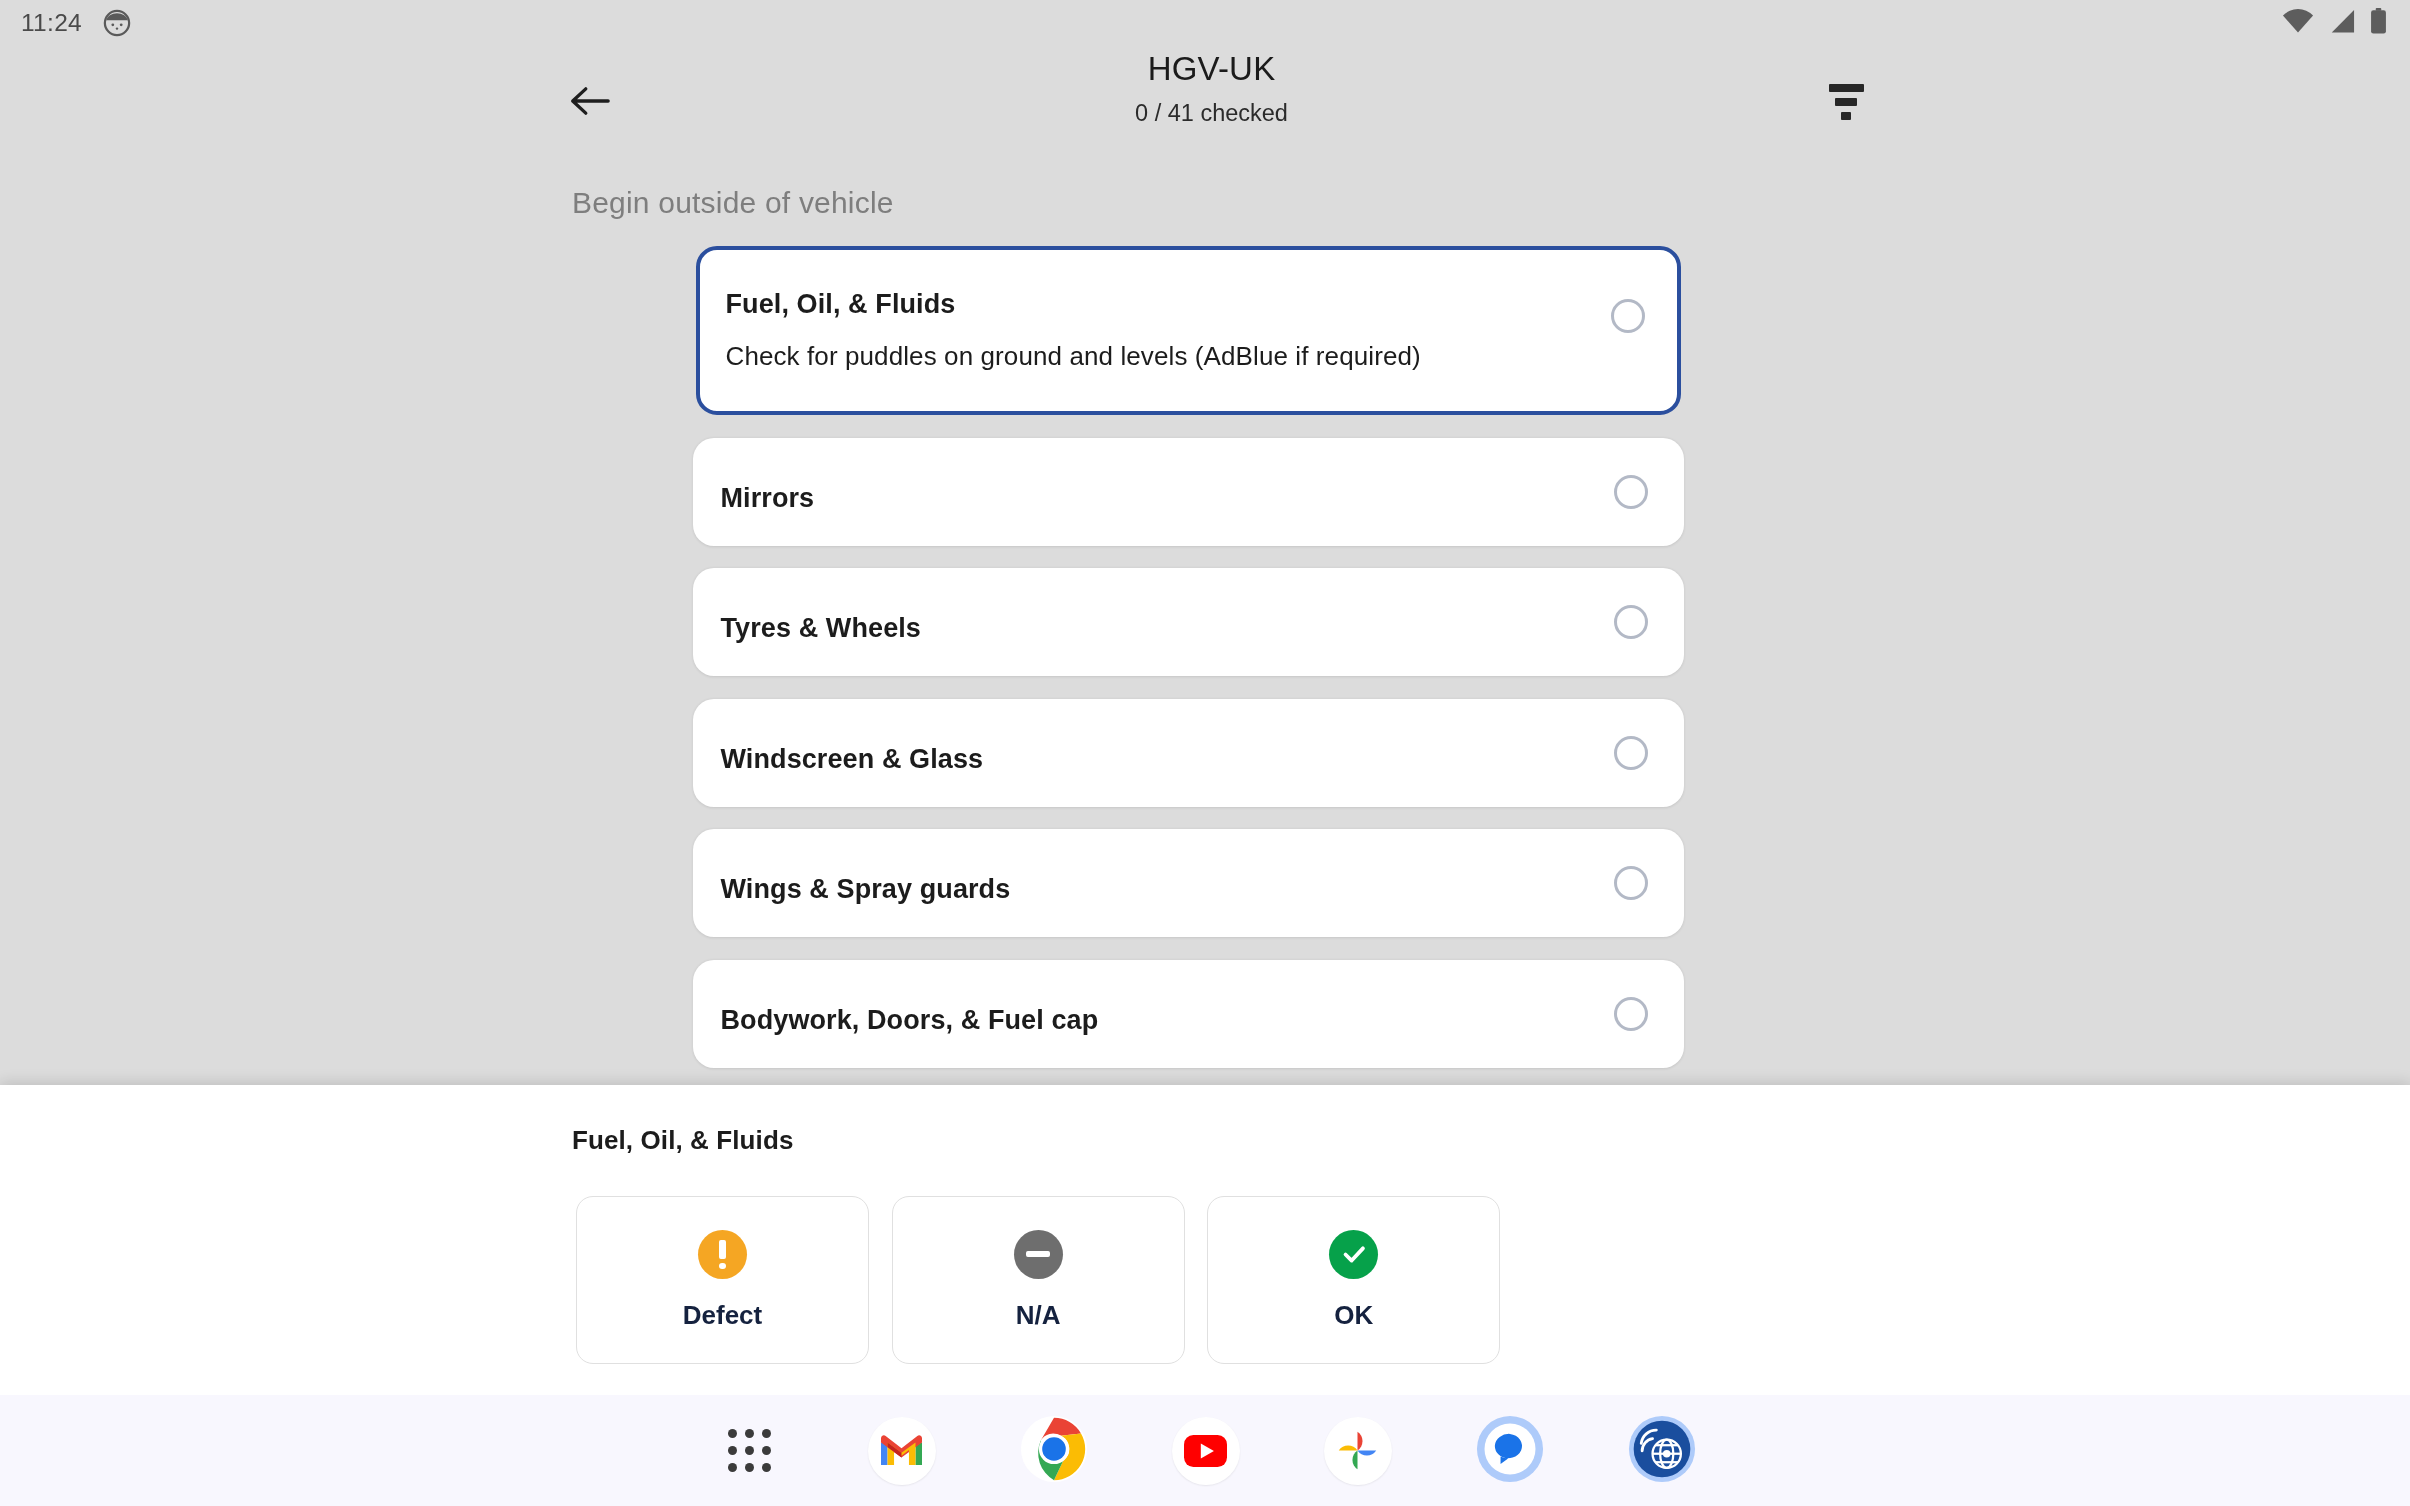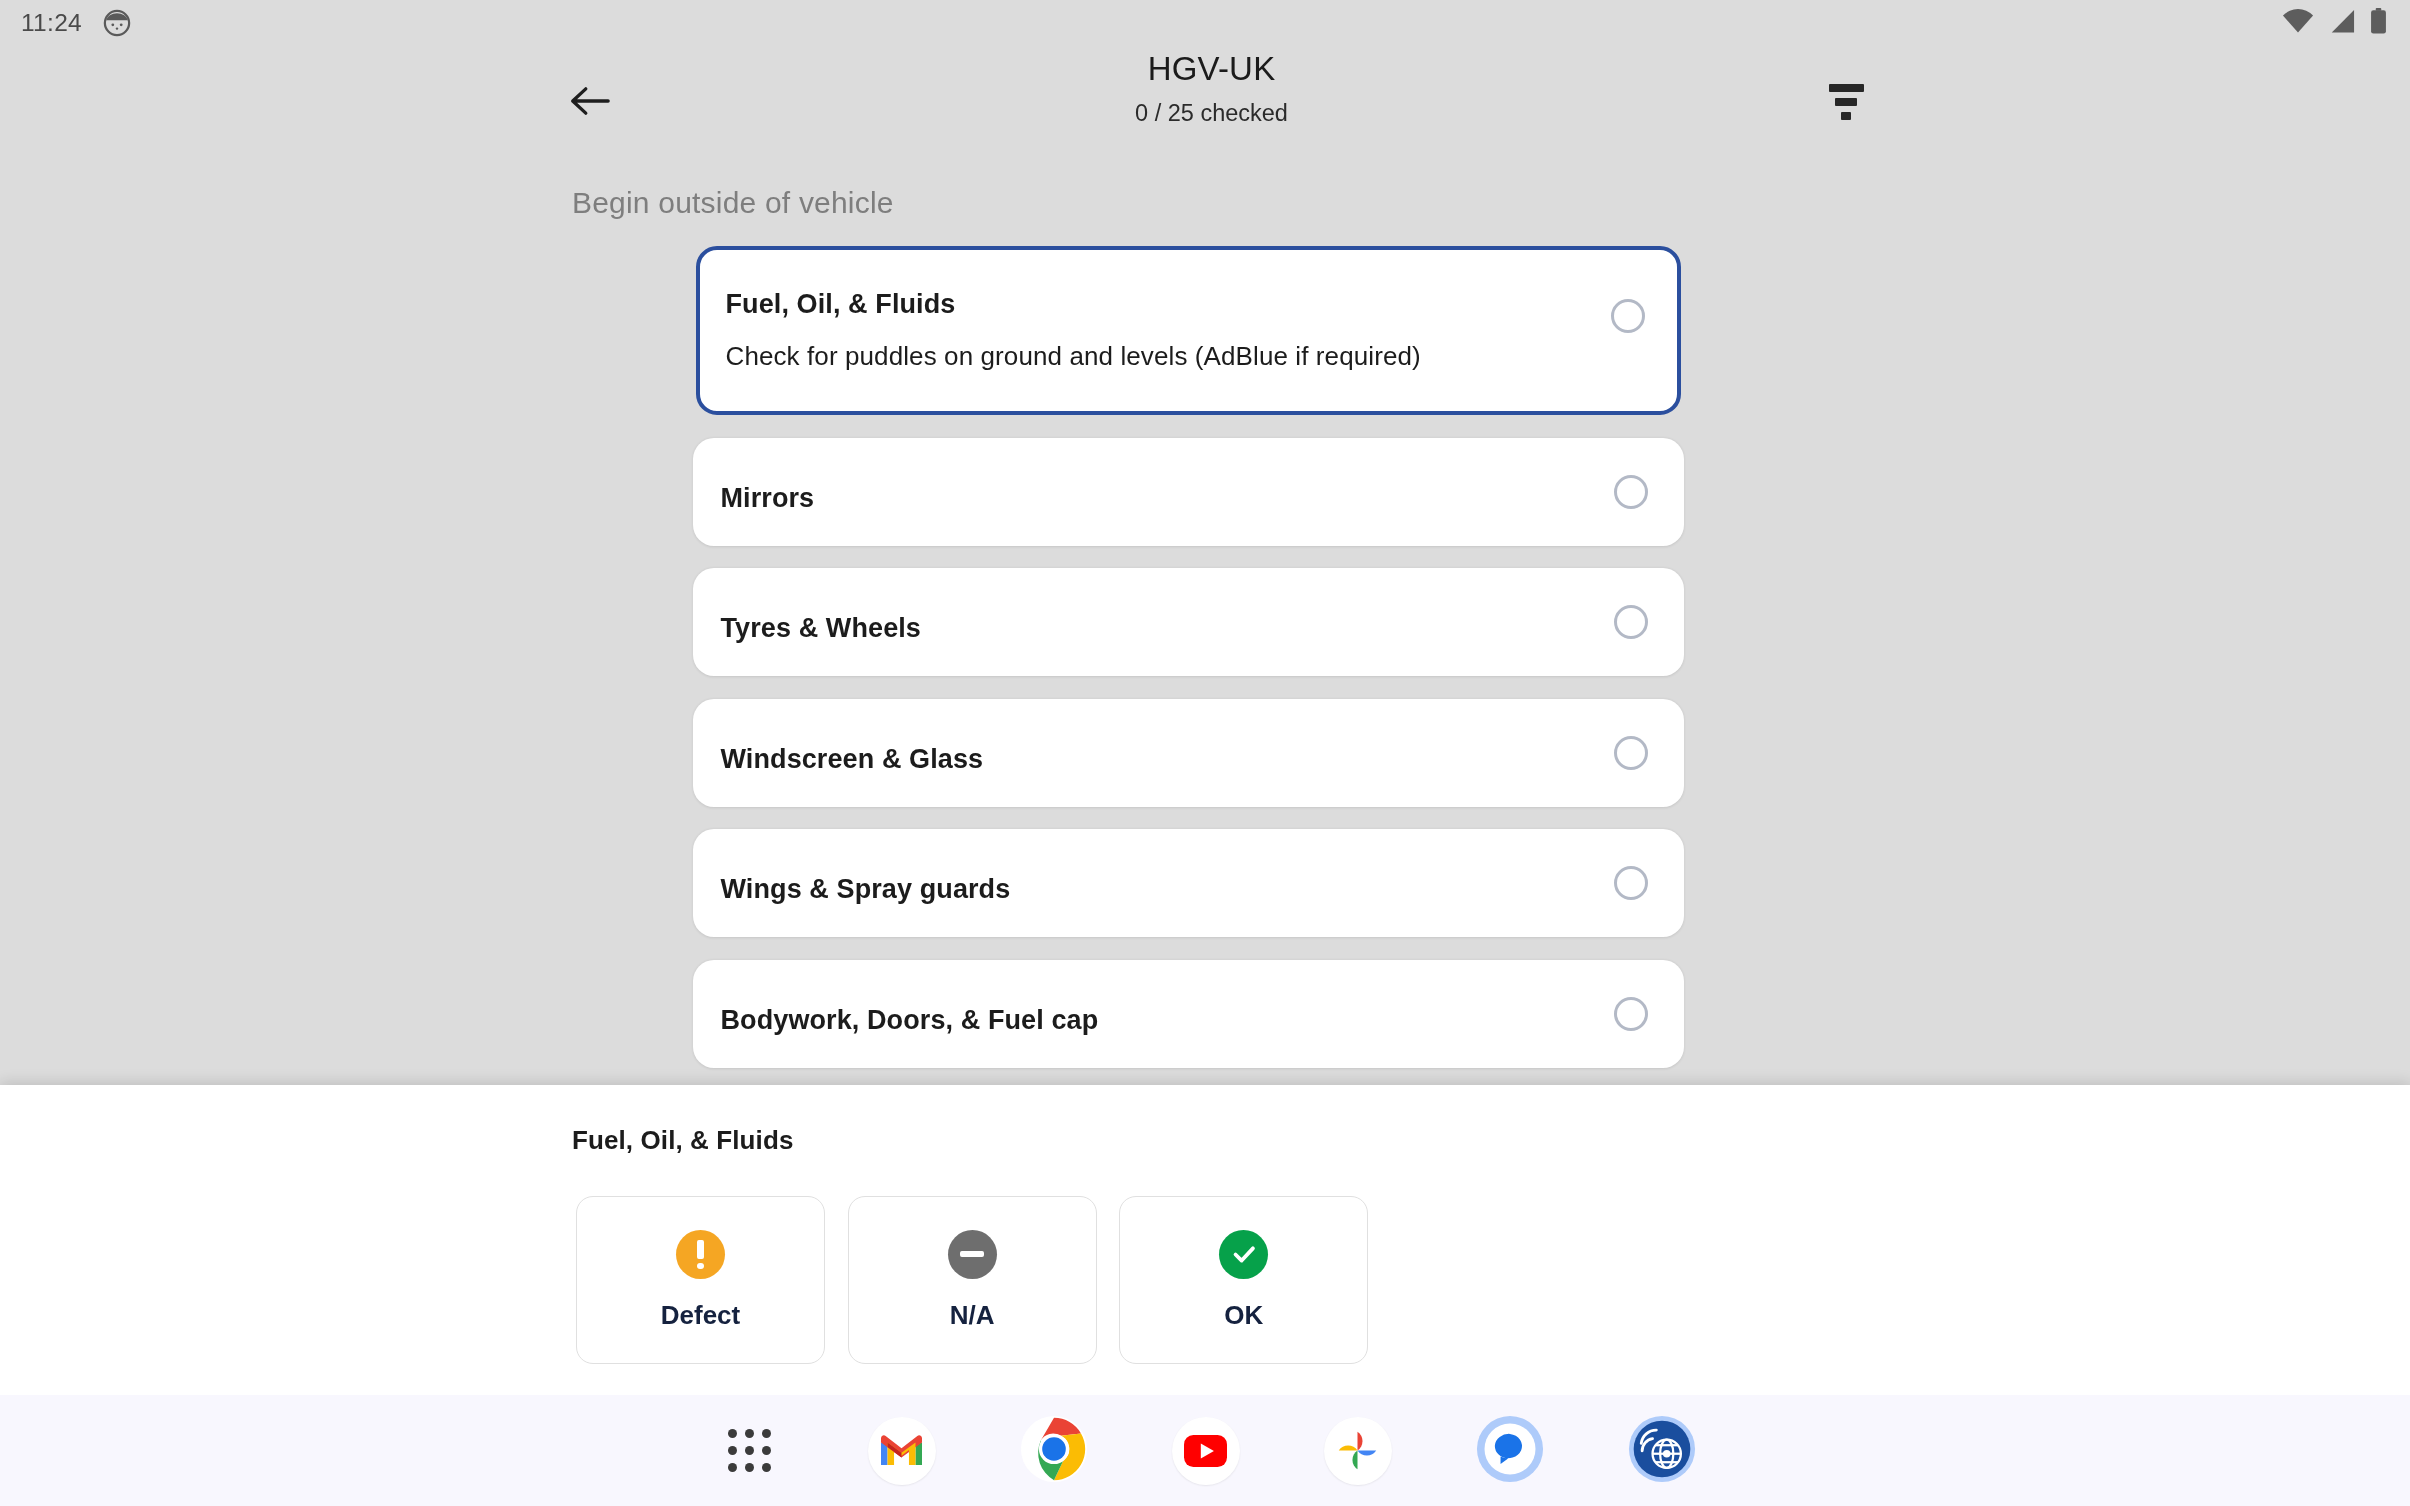--- a/index.html
+++ b/index.html
@@ -100,21 +100,21 @@
     padding:40px 0 0 0;
   }
   #sheet-title {
     font-size:26px; font-weight:700; color:#1c1c1c;
     margin-left:572px; letter-spacing:0.1px;
   }
   #action-row {
     display:flex; gap:22.6px; margin-top:40px; margin-left:576px;
   }
   .action-button {
-    width:249px; height:168px;
+    width:293px; height:168px;
     border:1.9px solid #e0e0e0; border-radius:17px; background:#ffffff;
     display:flex; flex-direction:column; align-items:center; justify-content:center;
     gap:21px; cursor:pointer;
   }
   .action-icon { width:49px; height:49px; border-radius:50%; position:relative;
                  display:flex; align-items:center; justify-content:center; }
   .action-label { font-size:26px; font-weight:700; color:#15223f; }
   .bang-stem { position:absolute; width:6.6px; height:19px; background:#fff;
                border-radius:1.9px; top:10.4px; }
   .bang-dot  { position:absolute; width:6.6px; height:6.6px; background:#fff;
@@ -177,21 +177,21 @@
   <div id="back-button">
     <span>
       <svg width="41" height="34" viewBox="0 0 44 36">
         <path d="M42 18 H5 M18 5 L4 18 L18 31" fill="none" stroke="#1e1e1e" stroke-width="3.6" stroke-linecap="round" stroke-linejoin="round"></path>
       </svg>
     </span>
   </div>
 
   <div id="header-titles">
     <div id="app-title">HGV-UK</div>
-    <div id="app-subtitle">0 / 25 checked</div>
+    <div id="app-subtitle">0 / 41 checked</div>
   </div>
 
   <div id="filter-button">
     <span class="filter-bar b1"></span>
     <span class="filter-bar b2"></span>
     <span class="filter-bar b3"></span>
   </div>
 </div>
 
 <div id="list-scroll">

